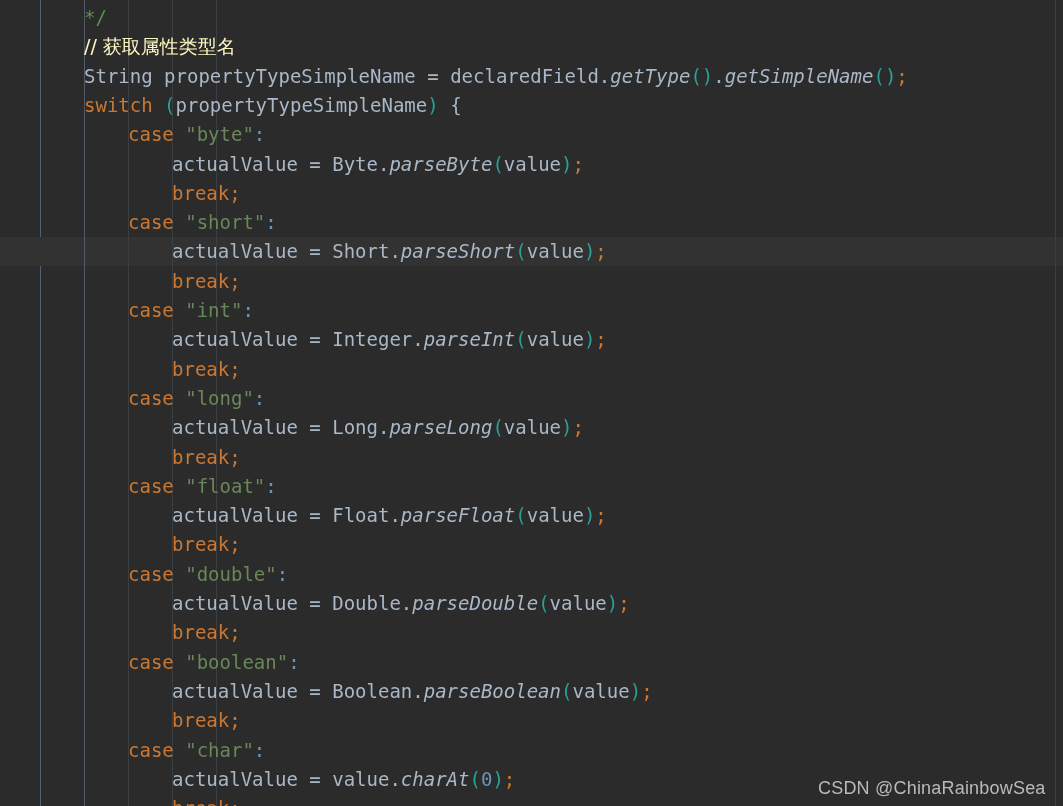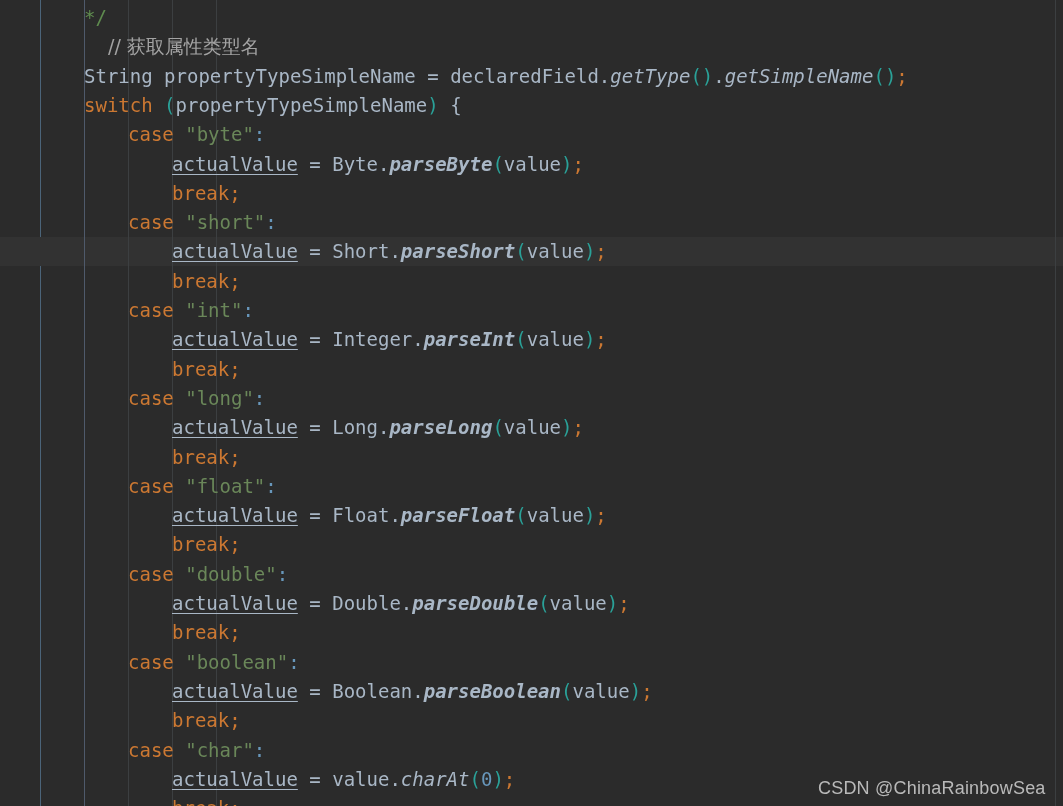--- a/index.html
+++ b/index.html
@@ -43,26 +43,26 @@
     color:#a9b7c6;
   }
   .line{
     position:absolute;left:0;width:1063px;height:29.3px;
     padding-left:40px;box-sizing:border-box;
     white-space:pre;
   }
   
   .kw      {color:#cc7832;}
   .str     {color:#6a8759;}
-  .cmt     {color:#a3a3a3;margin-left:24px;}
+  .cmt     {color:#fef9c3;}
   .cmt-doc {color:#5f8c4f;}
   .id      {color:#a9b7c6;}
-  .fld     {color:#a9b7c6;text-decoration:underline;text-underline-offset:3px;}
+  .fld     {color:#a9b7c6;text-underline-offset:3px;}
   .cls     {color:#a9b7c6;}
-  .stat    {color:#a9b7c6;font-style:italic;font-weight:bold;}
+  .stat    {color:#a9b7c6;font-style:italic;}
   .meth    {color:#a9b7c6;font-style:italic;}
   .num     {color:#6897bb;}
   .paren   {color:#2aa198;}
   .op      {color:#a9b7c6;}
   .semi    {color:#cc7832;}
   .colon   {color:#6897bb;}
   .brace   {color:#a9b7c6;}
   .cjk     {font-family:"DejaVu Sans","Liberation Sans",sans-serif;}
   
   .watermark{

